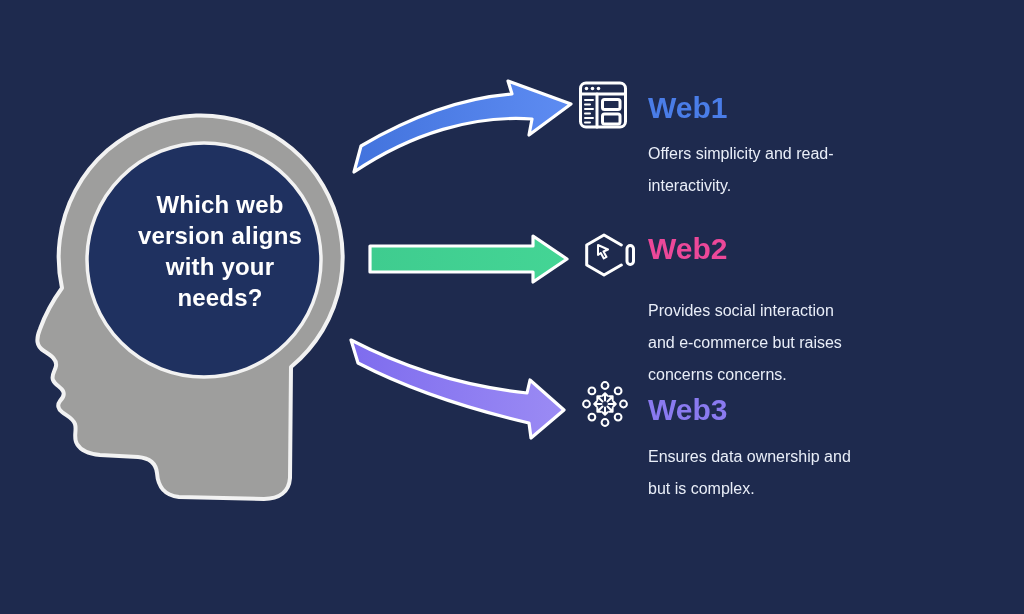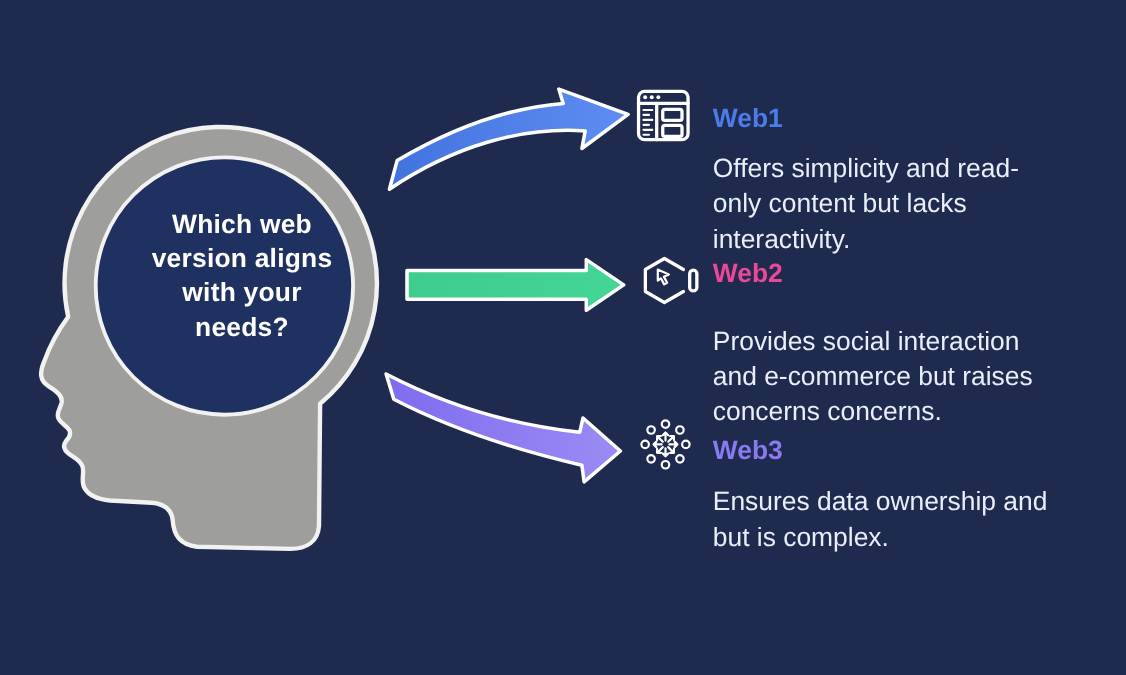--- a/index.html
+++ b/index.html
@@ -14,22 +14,22 @@
   .arrow{stroke:#ffffff;stroke-width:3.2;stroke-linejoin:round;}
   .icon{fill:none;stroke:#ffffff;stroke-width:3;stroke-linecap:round;stroke-linejoin:round;}
   .icon .thin{stroke-width:2;}
   .icon .dot{fill:#ffffff;stroke:none;}
   .question{
     position:absolute;left:80px;top:189px;width:280px;
     text-align:center;color:#ffffff;font-weight:bold;
     font-size:24px;line-height:31px;letter-spacing:.2px;
   }
   .entry{position:absolute;left:648px;}
-  .entry .label{font-size:24px;font-weight:bold;line-height:28px;}
-  .entry .desc{position:absolute;left:0;color:#e9eef8;font-size:24px;line-height:32px;white-space:nowrap;}
+  .entry .label{font-size:30px;font-weight:bold;line-height:28px;}
+  .entry .desc{position:absolute;left:0;color:#e9eef8;font-size:16px;line-height:32px;white-space:nowrap;}
   .e1{top:94px;}  .e1 .desc{top:44px;}
   .e2{top:235px;} .e2 .desc{top:60px;}
   .e3{top:396px;} .e3 .desc{top:45px;}
 </style>
 </head>
 <body>
 
 <div class="canvas">
 
   <svg class="scene" viewBox="0 0 1024 614">
@@ -134,21 +134,20 @@
     <div>Which web</div>
     <div>version aligns</div>
     <div>with your</div>
     <div>needs?</div>
   </div>
 
   <div class="entry e1">
     <div class="label" style="color: rgb(74, 125, 232);">Web1</div>
     <div class="desc">
       <div>Offers simplicity and read-</div>
-      <div>only content but lacks</div>
       <div>interactivity.</div>
     </div>
   </div>
 
   <div class="entry e2">
     <div class="label" style="color: #ec4899; text-align: center;">Web2</div>
     <div class="desc">
       <div>Provides social interaction</div>
       <div>and e-commerce but raises</div>
       <div>concerns concerns.</div>

